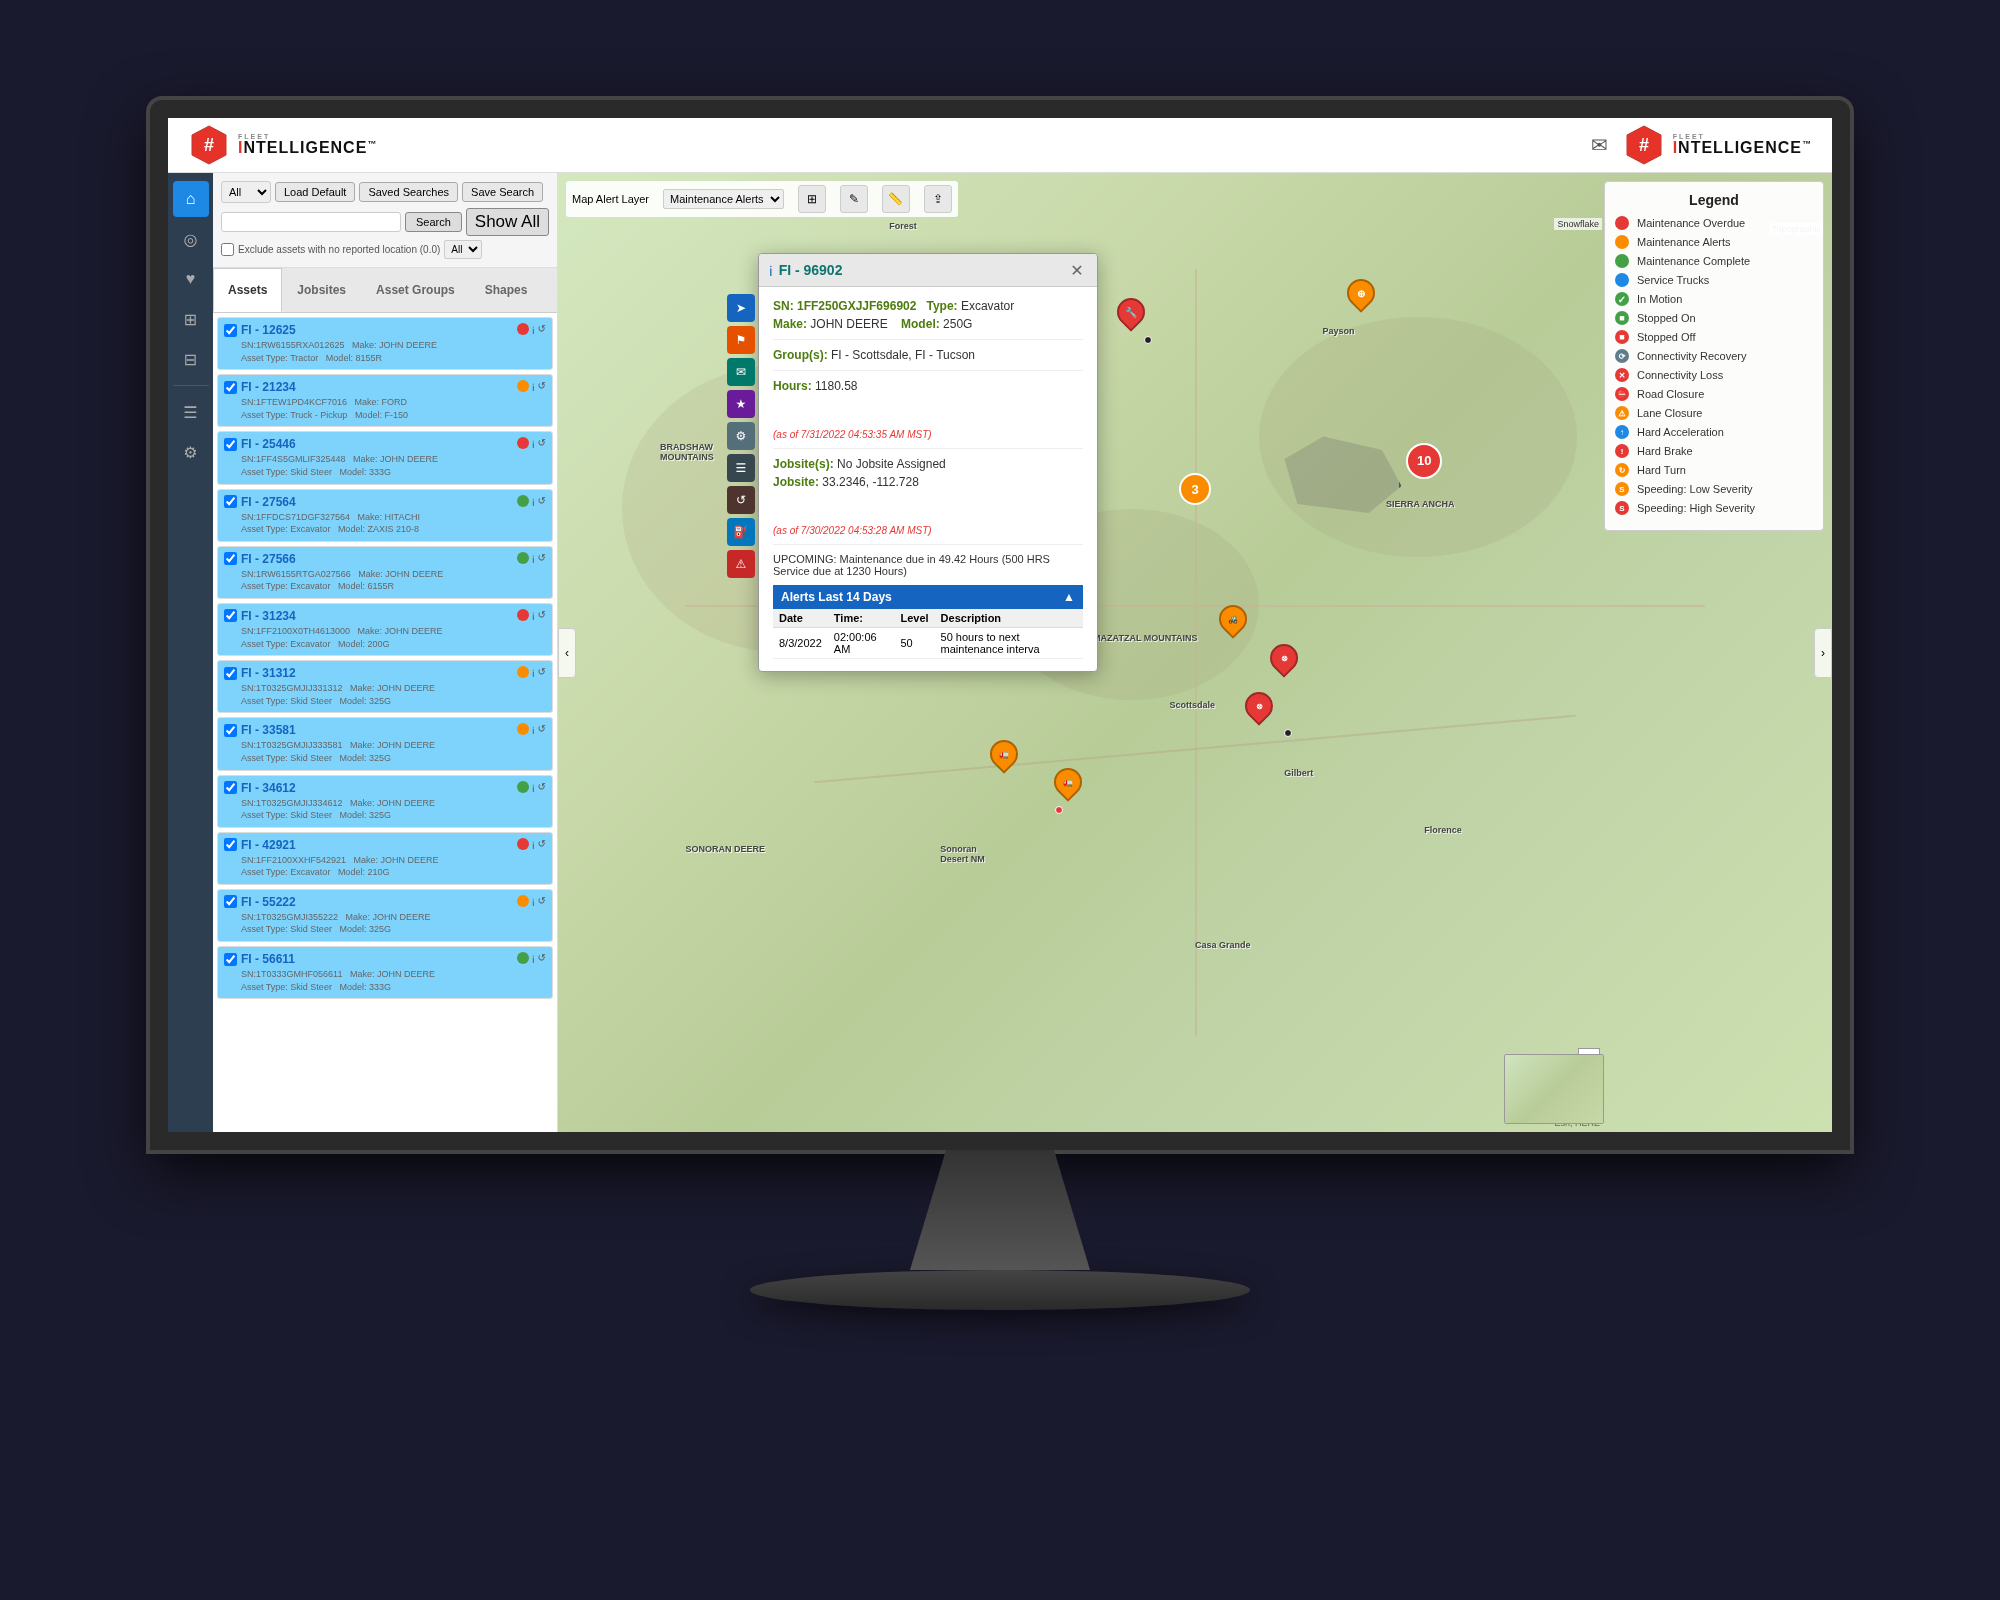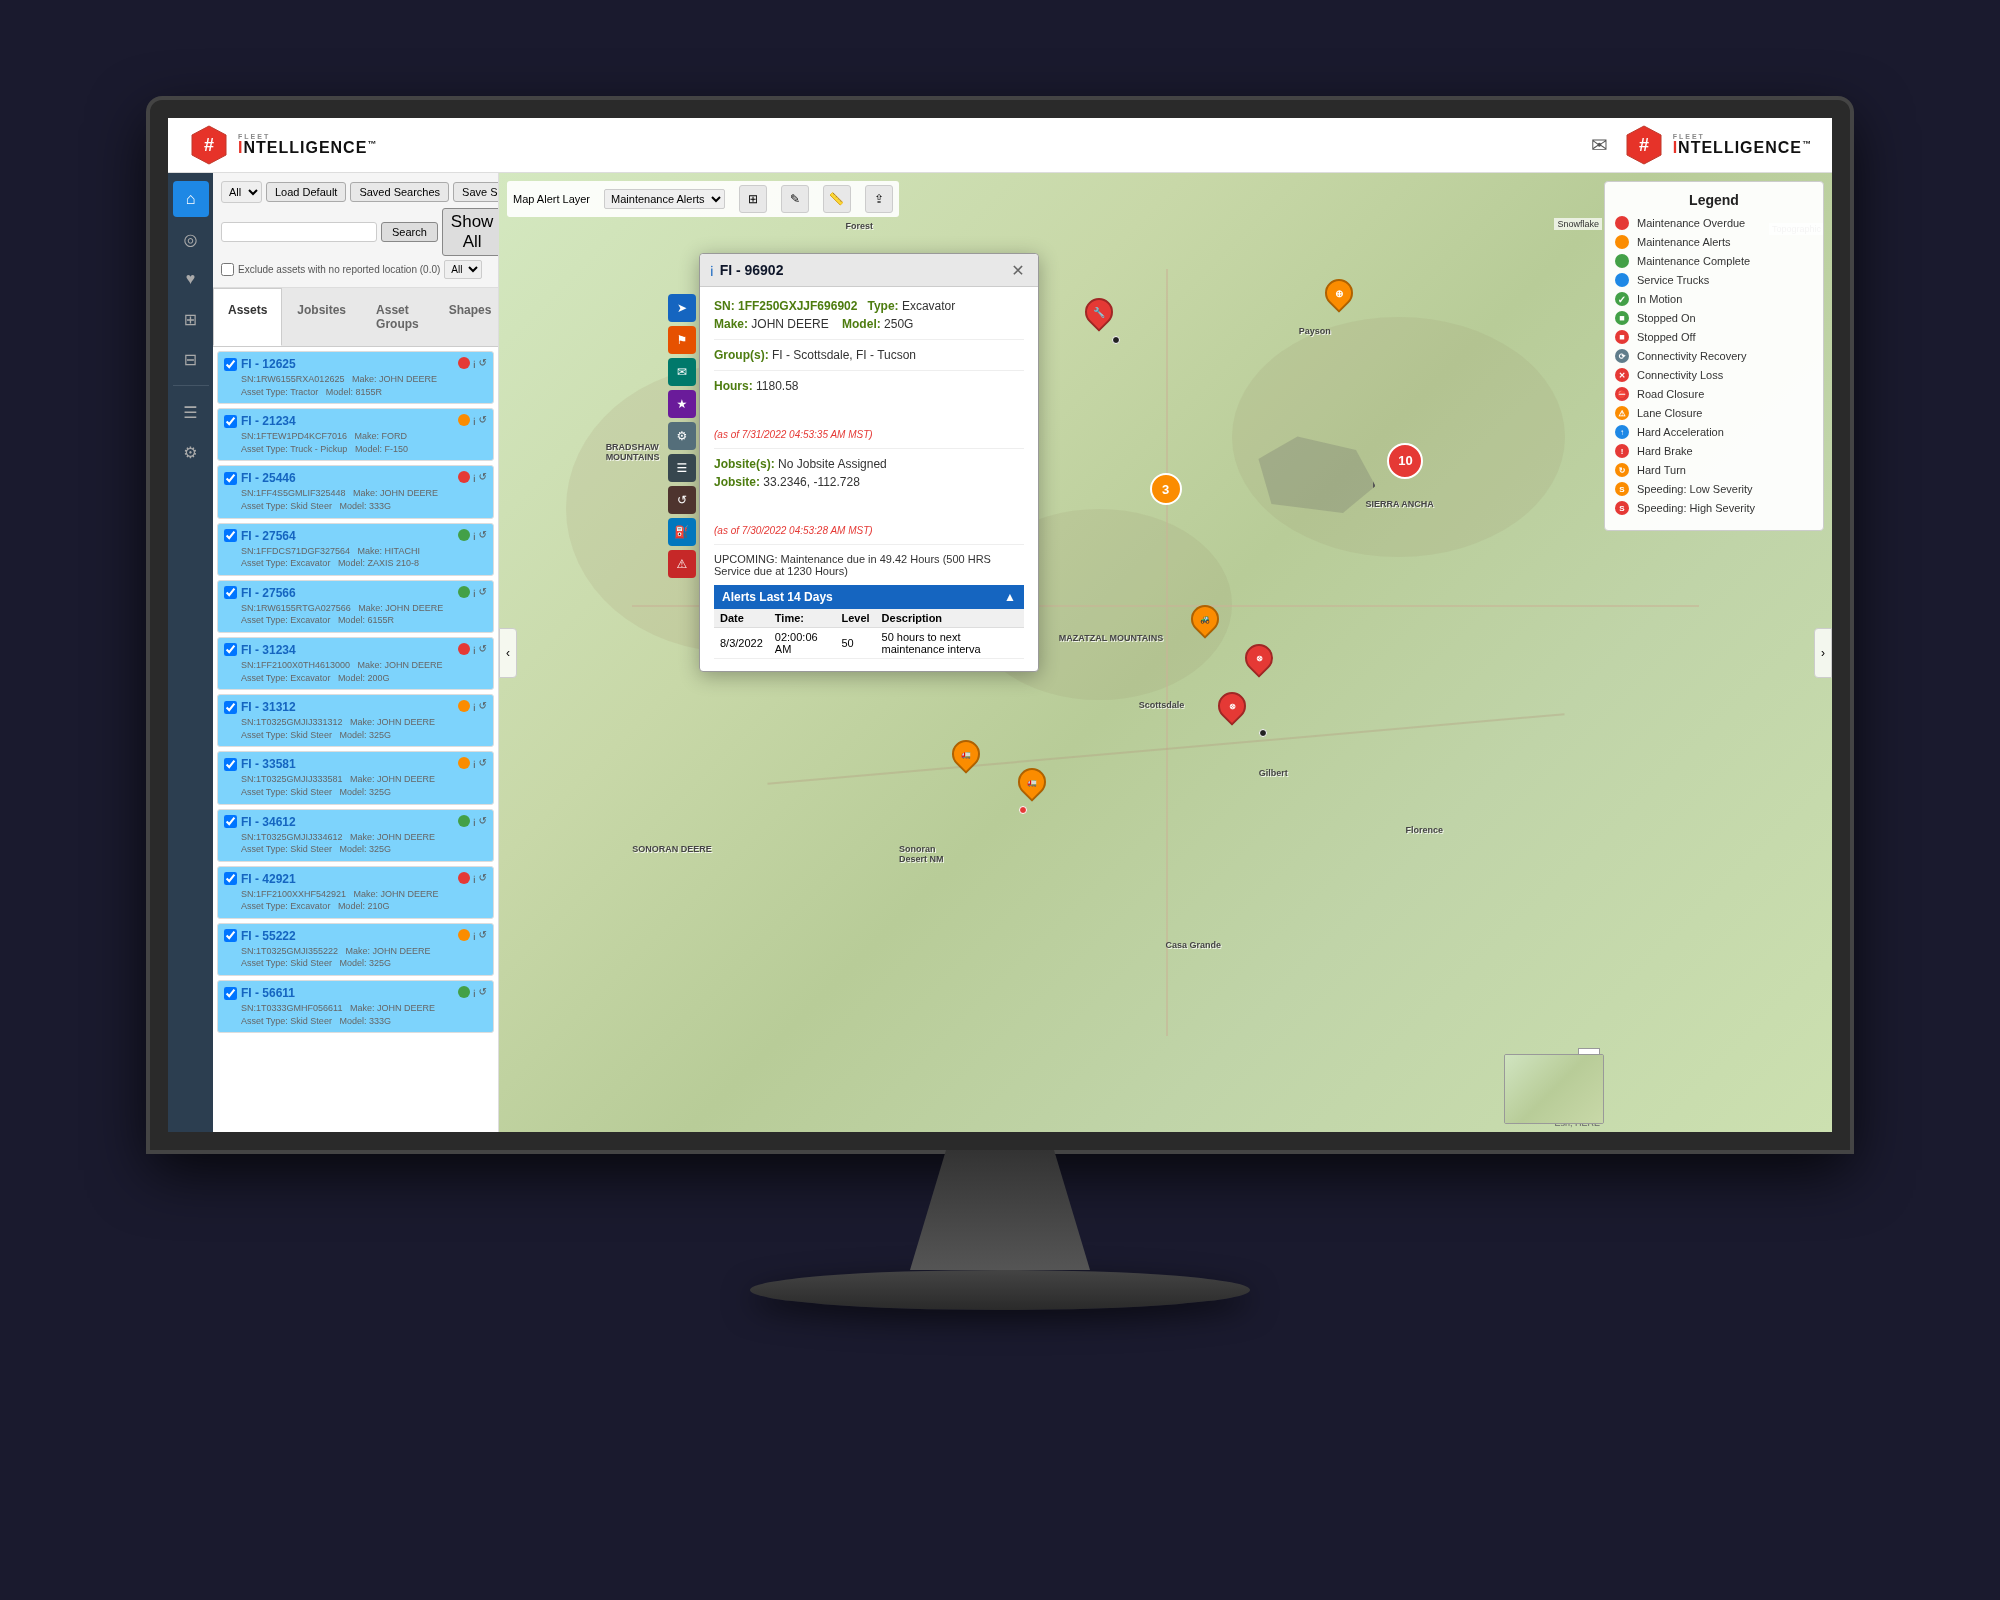--- a/index.html
+++ b/index.html
@@ -123,21 +123,21 @@
       color: #fff;
     }
 
     .nav-icon.active {
       background: #1e88e5;
       color: #fff;
     }
 
     
     .left-panel {
-      width: 286px;
+      width: 345px;
       background: #fff;
       border-right: 1px solid #ddd;
       display: flex;
       flex-direction: column;
       overflow: hidden;
     }
 
     .search-toolbar {
       padding: 8px;
       border-bottom: 1px solid #ddd;
@@ -450,21 +450,21 @@
       display: flex;
       align-items: center;
       justify-content: space-between;
       border-radius: 4px 4px 0 0;
       border-bottom: 1px solid #ccc;
     }
 
     .popup-title {
       font-weight: bold;
       font-size: 14px;
-      color: #0f172a;
+      color: #0f766e;
     }
 
     .popup-close {
       cursor: pointer;
       font-size: 16px;
       color: #666;
       width: 20px;
       height: 20px;
       display: flex;
       align-items: center;

